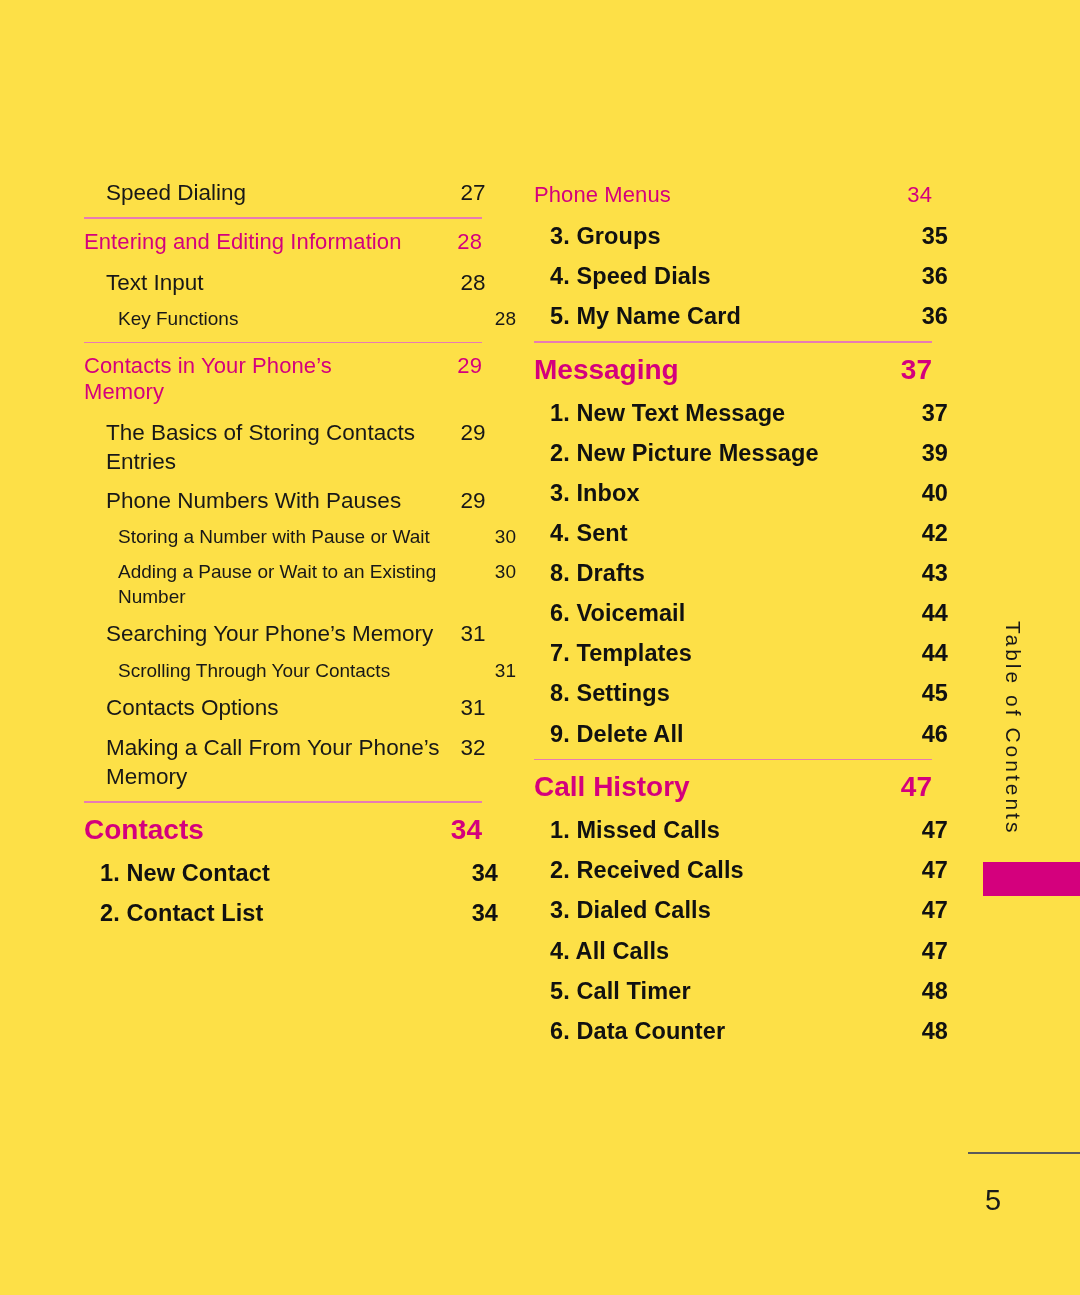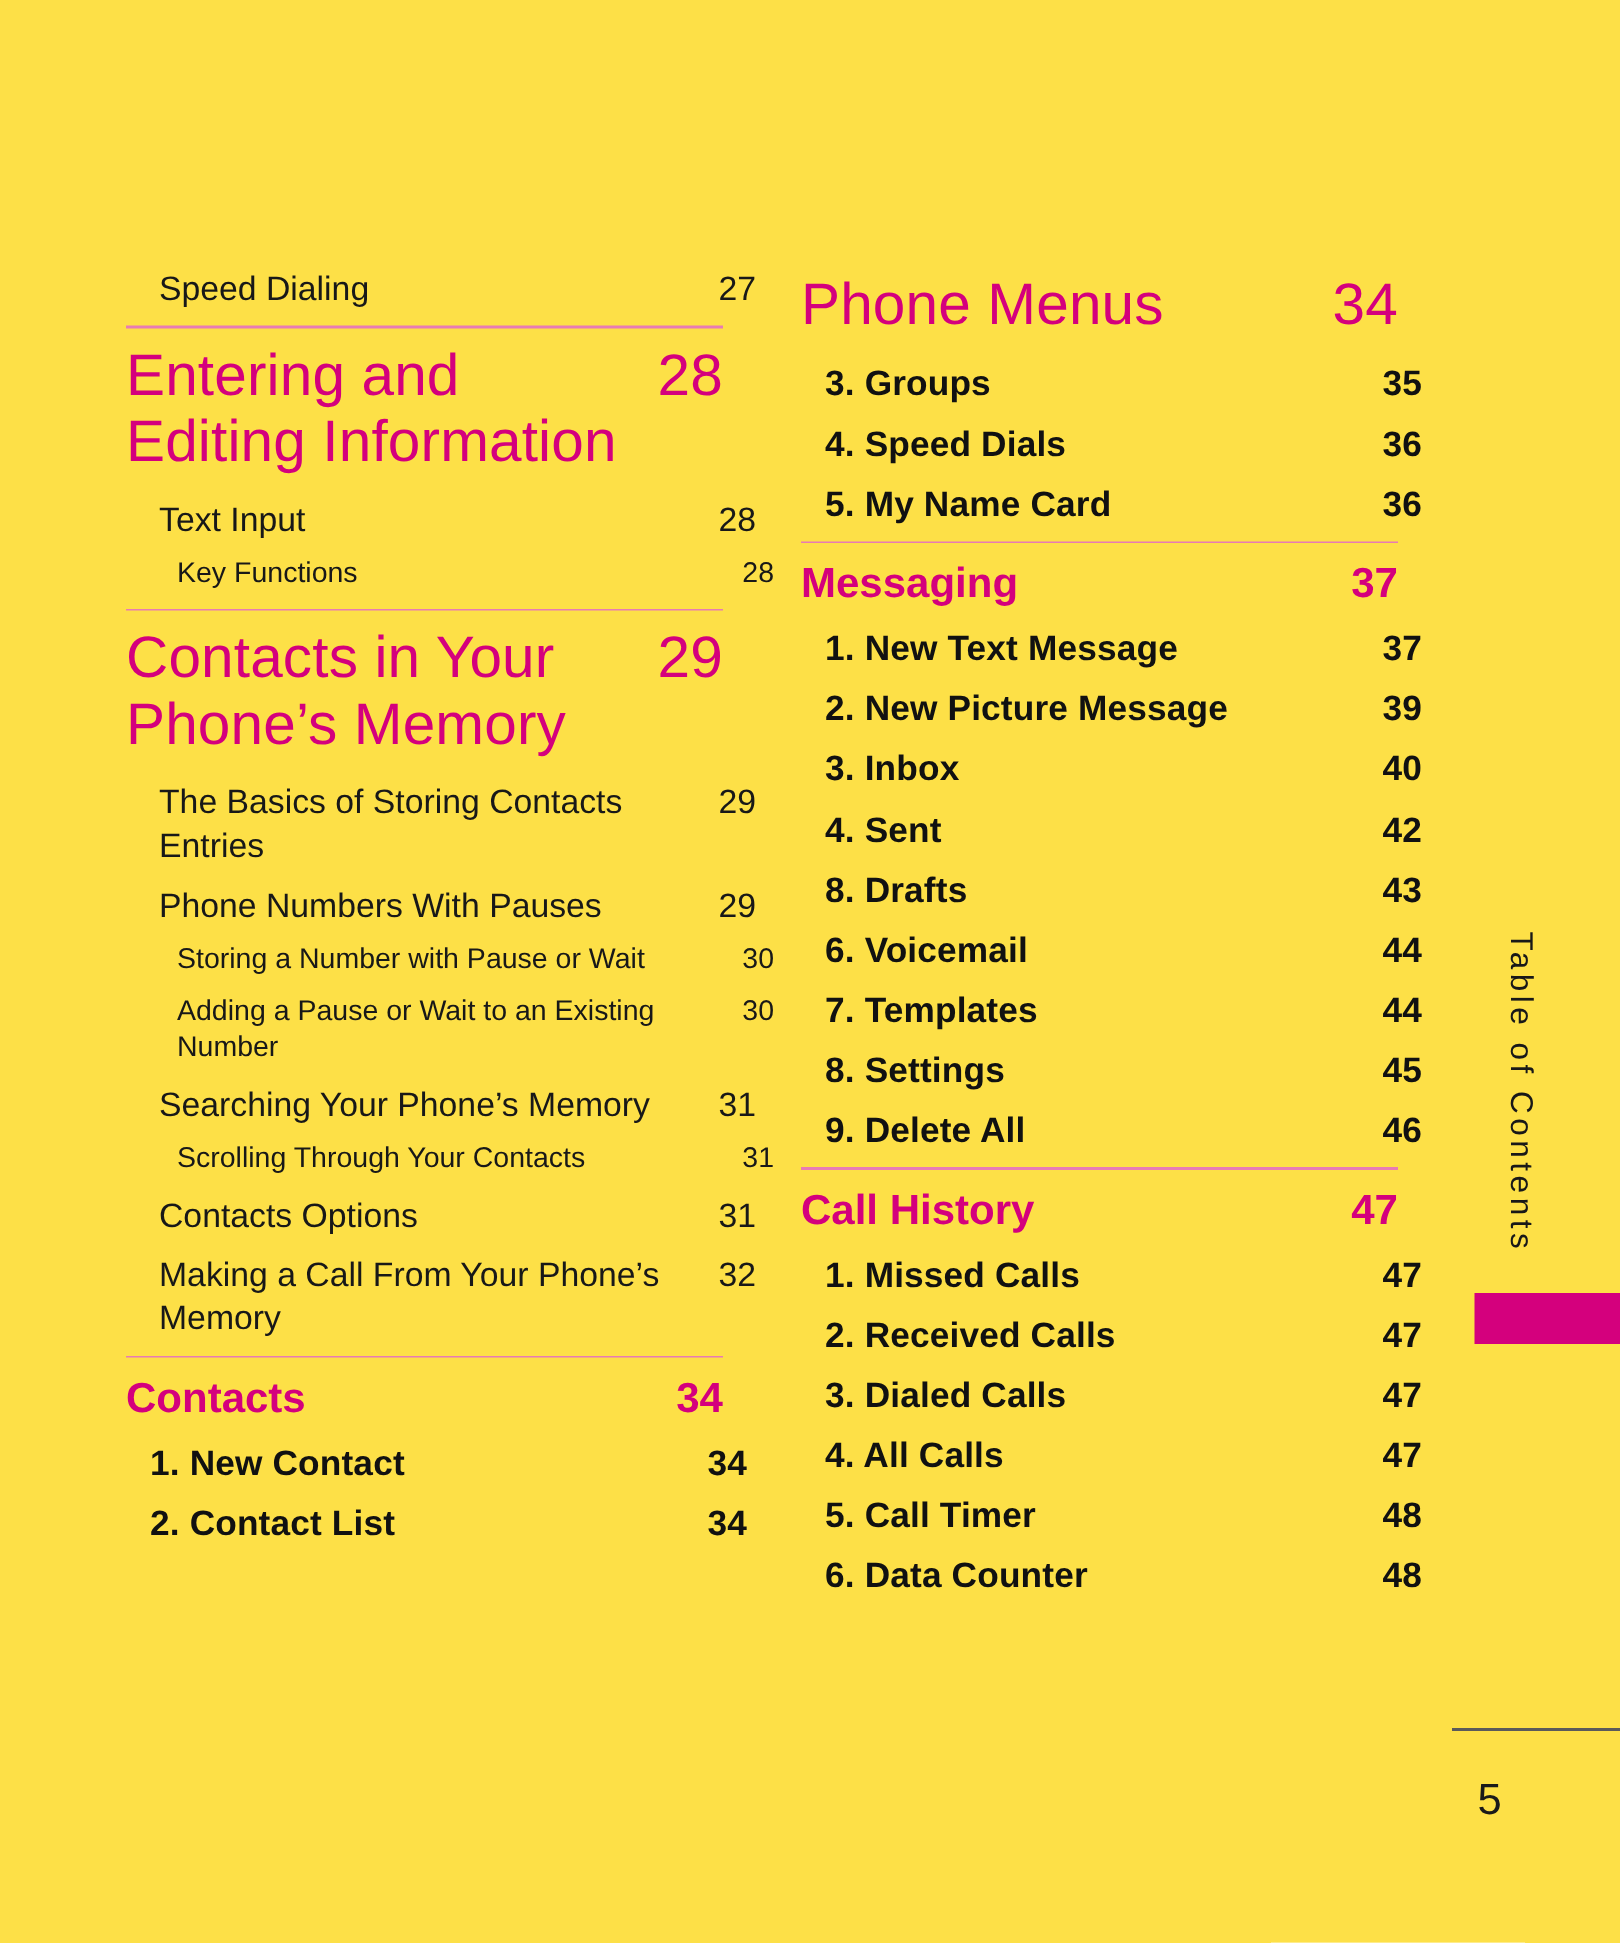--- a/index.html
+++ b/index.html
@@ -43,21 +43,21 @@
 
   
   .lvl1 {
     font-size: 22.5px;
     line-height: 1.30;
     font-weight: 400;
     color: #181818;
     margin: 0 0 10px 0;
     padding-left: 22px;
   }
-  .lvl1 .pg { width: 62px; }
+  .lvl1 .pg { width: 62px; text-align: center; }
 
   
   .lvl2 {
     font-size: 19px;
     line-height: 1.30;
     font-weight: 400;
     color: #181818;
     margin: 0 0 10px 0;
     padding-left: 34px;
   }
@@ -71,21 +71,21 @@
     color: #111111;
     margin: 0 0 10px 0;
     padding-left: 16px;
     letter-spacing: .1px;
   }
   .lvlnum .pg { width: 62px; }
 
   
   .chapter {
     color: #D4007D;
-    font-size: 39px;
+    font-size: 22px;
     line-height: 1.14;
     font-weight: 400;
     margin: 4px 0 14px 0;
     letter-spacing: .1px;
   }
   .chapter .pg { width: 64px; font-weight: 400; }
 
   
   .section {
     color: #D4007D;

